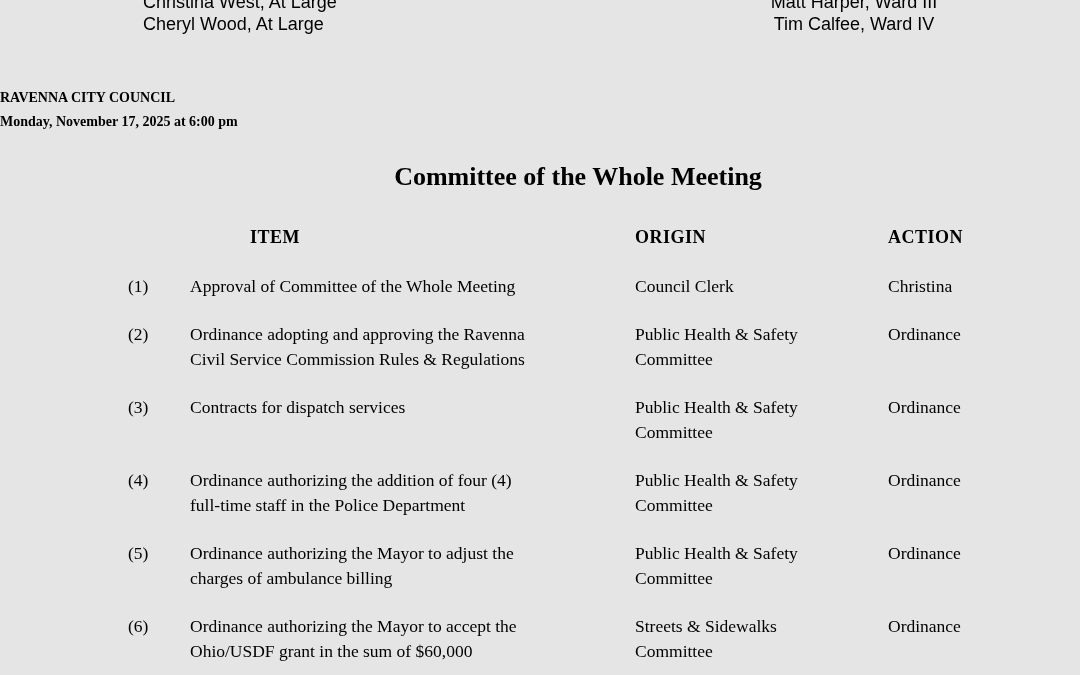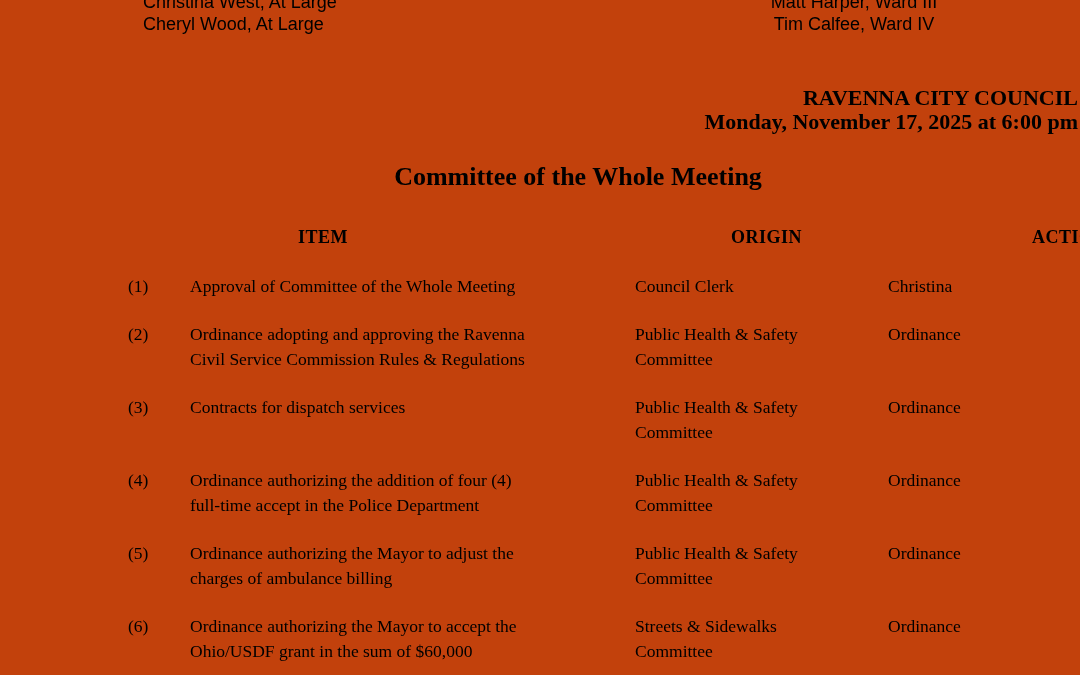--- a/index.html
+++ b/index.html
@@ -11,44 +11,44 @@
     height: 675px;
     overflow: hidden;
     background: #ffffff;
     color: #000000;
     position: relative;
     font-family: "Liberation Serif", serif;
   }
   .page {
     position: absolute;
     inset: 0;
-    background: #c2410c;
+    background: #e5e5e5;
   }
 
   
   .names {
     position: absolute;
     top: -9px;
     font-family: "Liberation Sans", sans-serif;
     font-size: 18px;
     line-height: 22px;
     white-space: nowrap;
   }
   .names-left  { left: 143px; text-align: left; }
   .names-right { left: 752px; width: 204px; text-align: center; }
 
   
   .doc-header {
     position: absolute;
     top: 86px;
     left: 0;
     width: 1078px;
-    text-align: right;
+    text-align: left;
     font-weight: bold;
-    font-size: 22px;
+    font-size: 14px;
     line-height: 24px;
   }
 
   
   .meeting-title {
     position: absolute;
     top: 162px;
     left: 0;
     width: 1156px;
     text-align: center;
@@ -69,21 +69,20 @@
     grid-template-columns: 62px 445px 253px 1fr;
     padding-left: 128px;
     margin-bottom: 24px;
     font-size: 17.5px;
     line-height: 24.5px;
   }
   .t-head {
     font-weight: bold;
     font-size: 18px;
     letter-spacing: 0.5px;
-    gap: 48px;
   }
   .t-head .col-item { padding-left: 60px; }
   .cell span { display: block; }
   .col-num { }
   .col-item { padding-right: 20px; }
   .col-origin { padding-right: 10px; }
   .col-action { }
 </style>
 </head>
 <body>
@@ -150,21 +149,21 @@
         <span>Public Health &amp; Safety</span>
         <span>Committee</span>
       </div>
       <div class="cell col-action">Ordinance</div>
     </div>
 
     <div class="t-row">
       <div class="cell col-num">(4)</div>
       <div class="cell col-item">
         <span>Ordinance authorizing the addition of four (4)</span>
-        <span>full-time accept in the Police Department</span>
+        <span>full-time staff in the Police Department</span>
       </div>
       <div class="cell col-origin">
         <span>Public Health &amp; Safety</span>
         <span>Committee</span>
       </div>
       <div class="cell col-action">Ordinance</div>
     </div>
 
     <div class="t-row">
       <div class="cell col-num">(5)</div>

